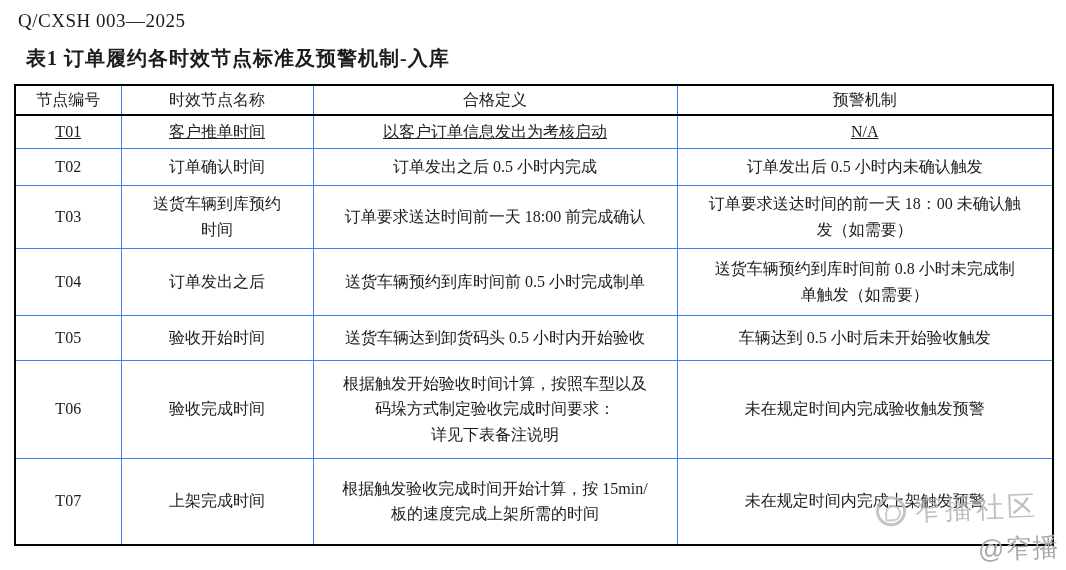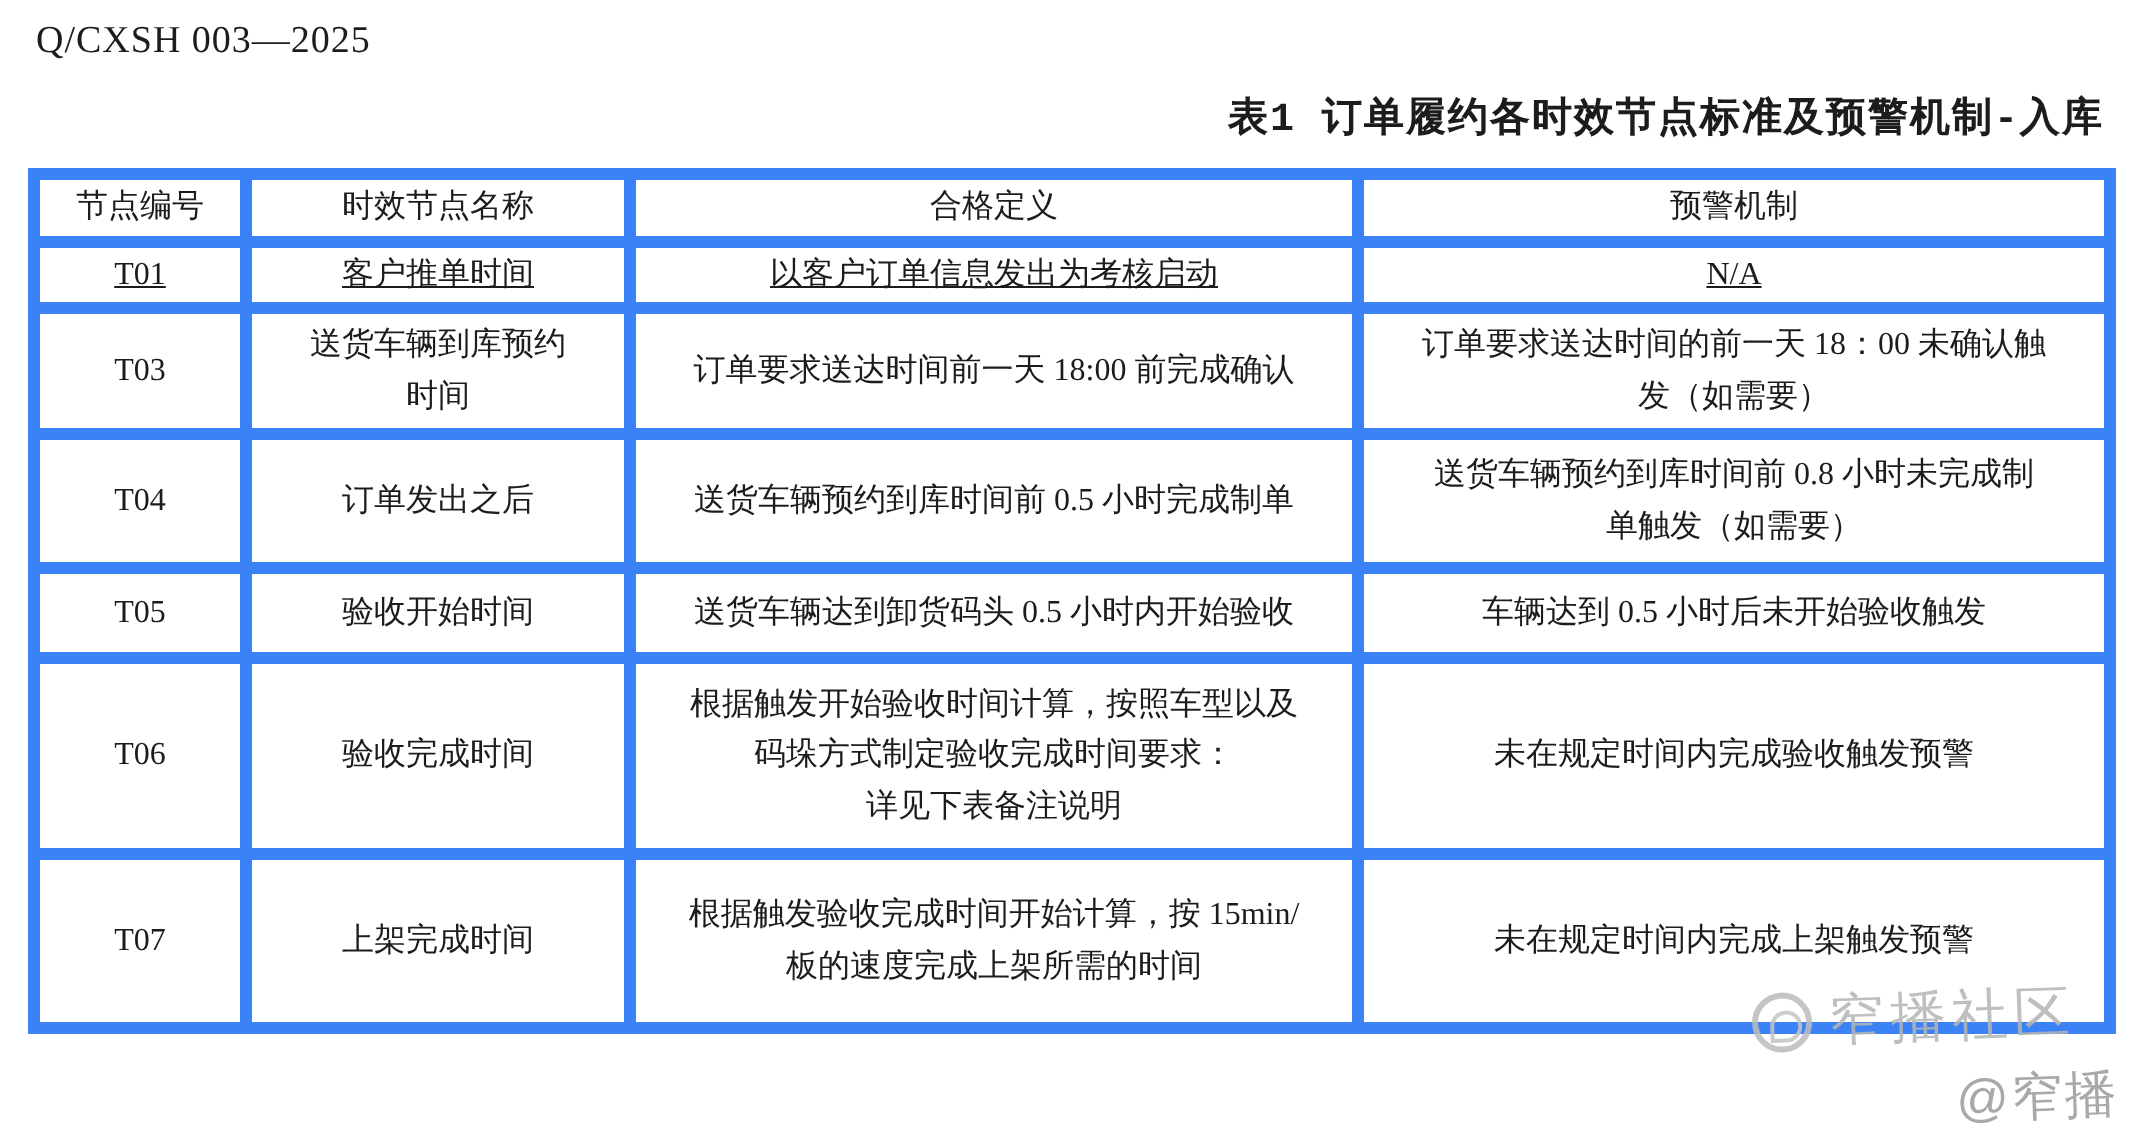--- a/index.html
+++ b/index.html
@@ -19,44 +19,44 @@
   .doc-number {
     position: absolute;
     left: 18px;
     top: 10px;
     font-size: 19px;
     letter-spacing: 0.5px;
     text-align: right;
   }
   .caption {
     position: absolute;
-    left: 14px;
+    left: 26px;
     top: 45px;
     width: 1038px;
-    text-align: right;
+    text-align: left;
     font-size: 20px;
     font-weight: bold;
-    font-family: Liberation Mono, monospace;
+    font-family: Liberation Serif, serif;
     letter-spacing: 1px;
   }
   table.main {
     position: absolute;
     left: 14px;
     top: 84px;
     width: 1038px;
     border-collapse: collapse;
     table-layout: fixed;
     border: 2px solid #000;
   }
   table.main col.c1 { width: 106px; }
   table.main col.c2 { width: 192px; }
   table.main col.c3 { width: 364px; }
   table.main col.c4 { width: 376px; }
   table.main th, table.main td {
-    border: 6px solid #3b82f6;
+    border: 1px solid #3b82f6;
     text-align: center;
     vertical-align: middle;
     font-size: 16px;
     font-weight: normal;
     padding: 1px 6px;
     line-height: 1.6;
     white-space: pre-line;
     margin-left: 46px;
   }
   table.main thead tr { height: 30px; }
@@ -138,20 +138,26 @@
         <th>预警机制</th>
       </tr>
     </thead>
     <tbody>
       <tr class="r1">
         <td>T01</td>
         <td>客户推单时间</td>
         <td>以客户订单信息发出为考核启动</td>
         <td>N/A</td>
       </tr>
+      <tr class="r2">
+        <td>T02</td>
+        <td>订单确认时间</td>
+        <td>订单发出之后 0.5 小时内完成</td>
+        <td>订单发出后 0.5 小时内未确认触发</td>
+      </tr>
       <tr class="r3">
         <td>T03</td>
         <td>送货车辆到库预约
 时间</td>
         <td>订单要求送达时间前一天 18:00 前完成确认</td>
         <td>订单要求送达时间的前一天 18：00 未确认触
 发（如需要）</td>
       </tr>
       <tr class="r4">
         <td>T04</td>

